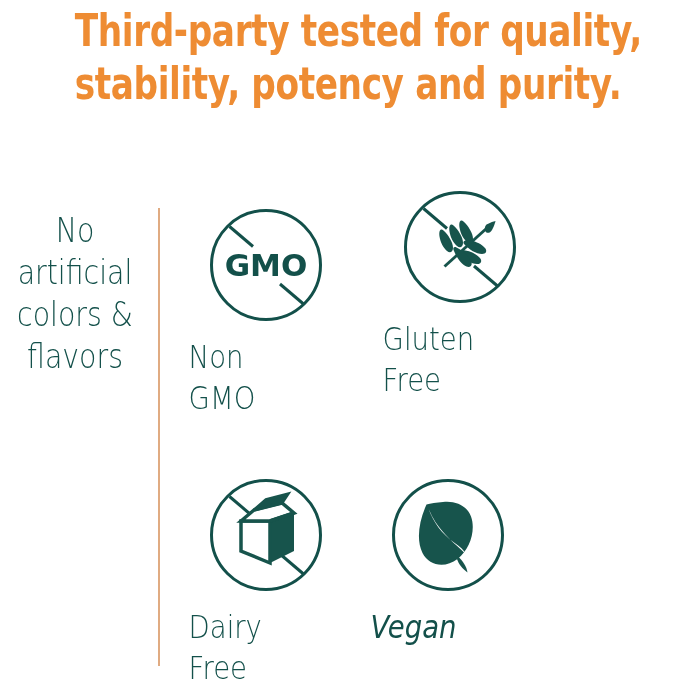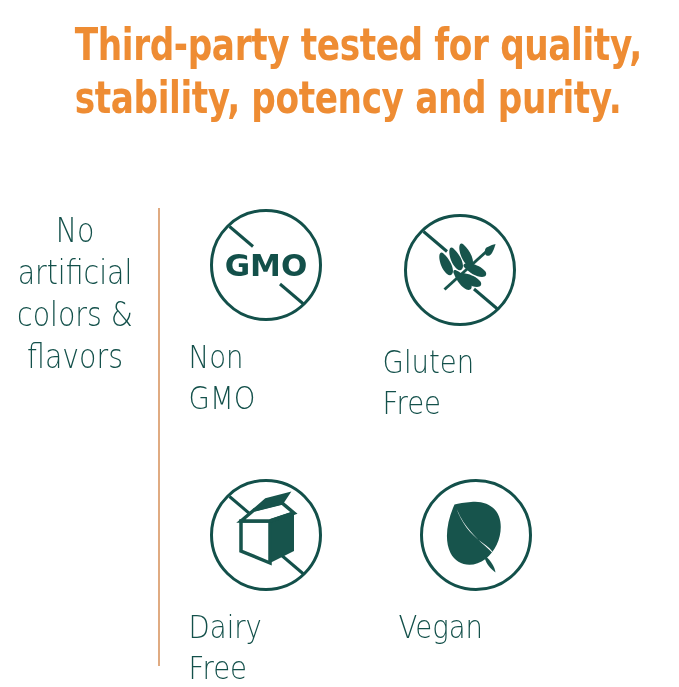--- a/index.html
+++ b/index.html
@@ -17,21 +17,21 @@
     font-family: "Liberation Sans", sans-serif;
     -webkit-font-smoothing: antialiased;
   }
 
   
   #headline {
     position: absolute;
     left: 0;
     top: 0;
     width: 679px;
-    padding-top: 18px;
+    padding-top: 4px;
     text-align: center;
   }
   #headline .hl-line {
     display: block;
     color: #ee8c33;
     font-family: "DejaVu Sans", sans-serif;
     font-weight: bold;
     font-size: 44px;
     line-height: 53px;
     letter-spacing: -0.5px;
@@ -86,23 +86,23 @@
     font-family: "DejaVu Sans", sans-serif;
     font-weight: 300;
     font-size: 32px;
     line-height: 41px;
     transform: scaleX(0.86);
     transform-origin: center top;
   }
   .badge-label .bl-line { display: block; white-space: nowrap; }
 
   #badge-non-gmo      { left: 176px; top: 207px; }
-  #badge-gluten-free  { left: 370px; top: 212px; }
+  #badge-gluten-free  { left: 370px; top: 189px; }
   #badge-dairy-free   { left: 176px; top: 477px; }
-  #badge-vegan        { left: 386px; top: 477px; }
+  #badge-vegan        { left: 358px; top: 477px; font-style: italic; }
 
   .gmo-text {
     font-family: "DejaVu Sans", sans-serif;
     font-weight: bold;
     font-size: 31px;
     fill: #13504a;
   }
 </style>
 </head>
 <body>

